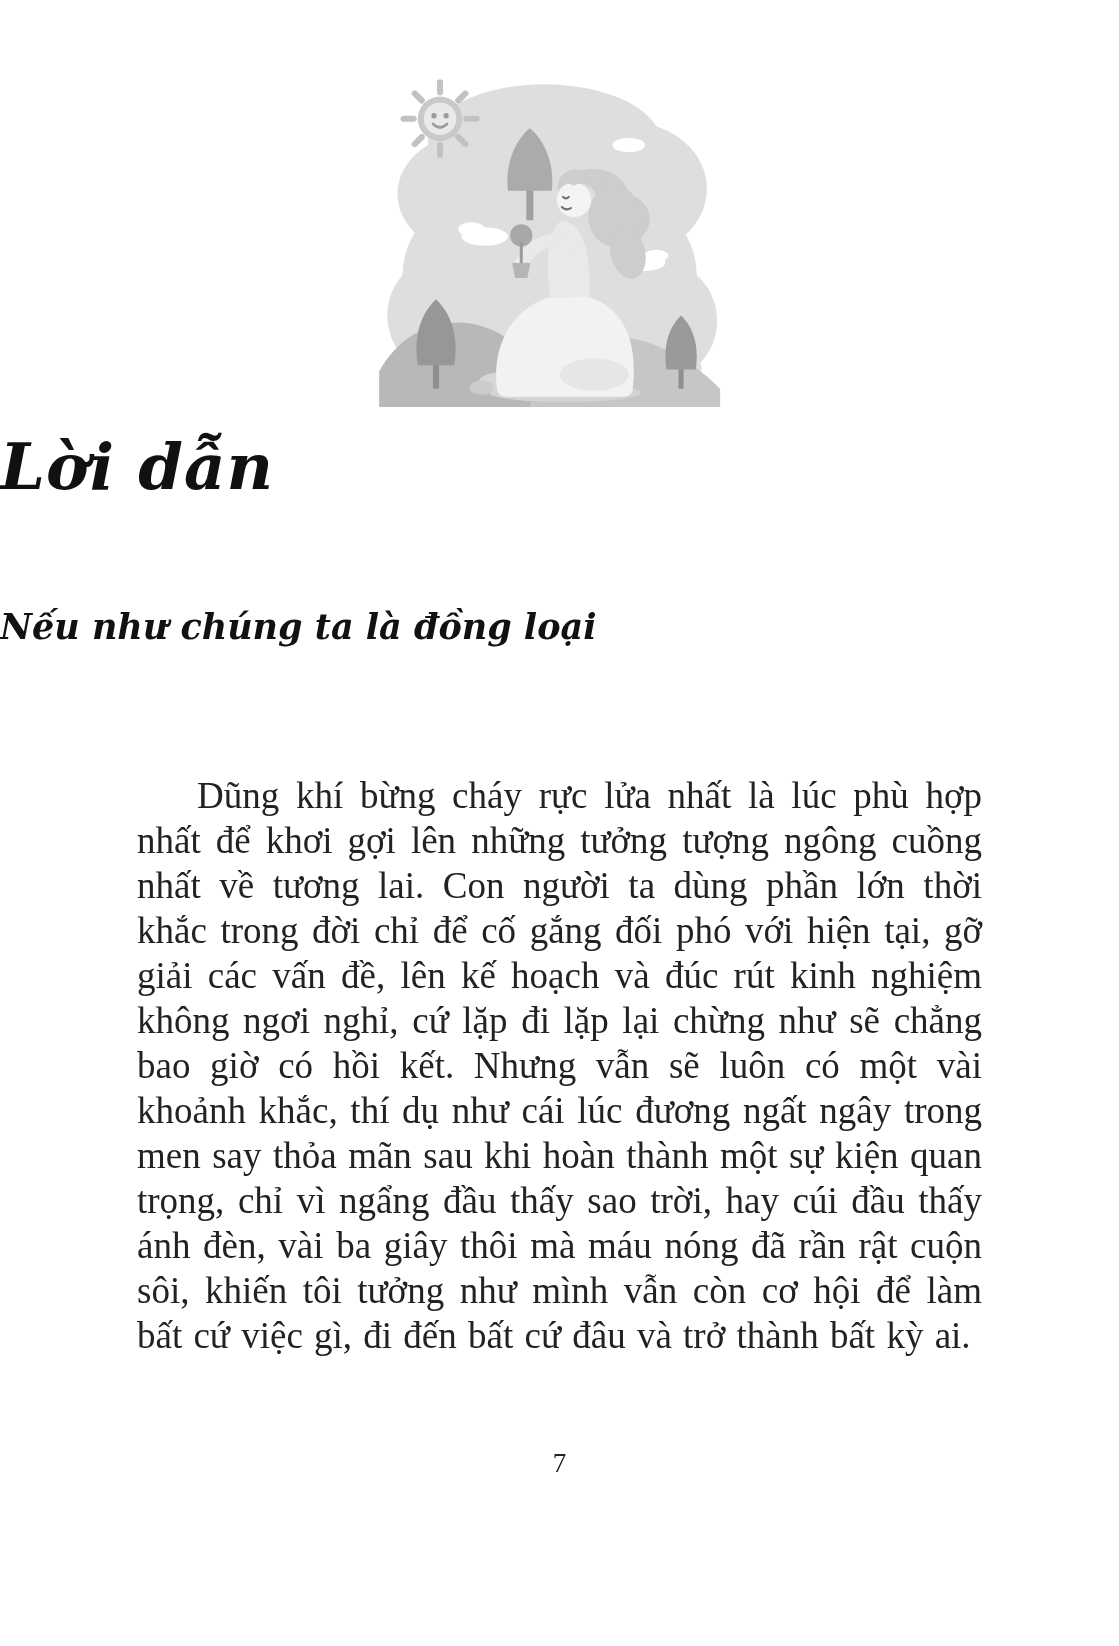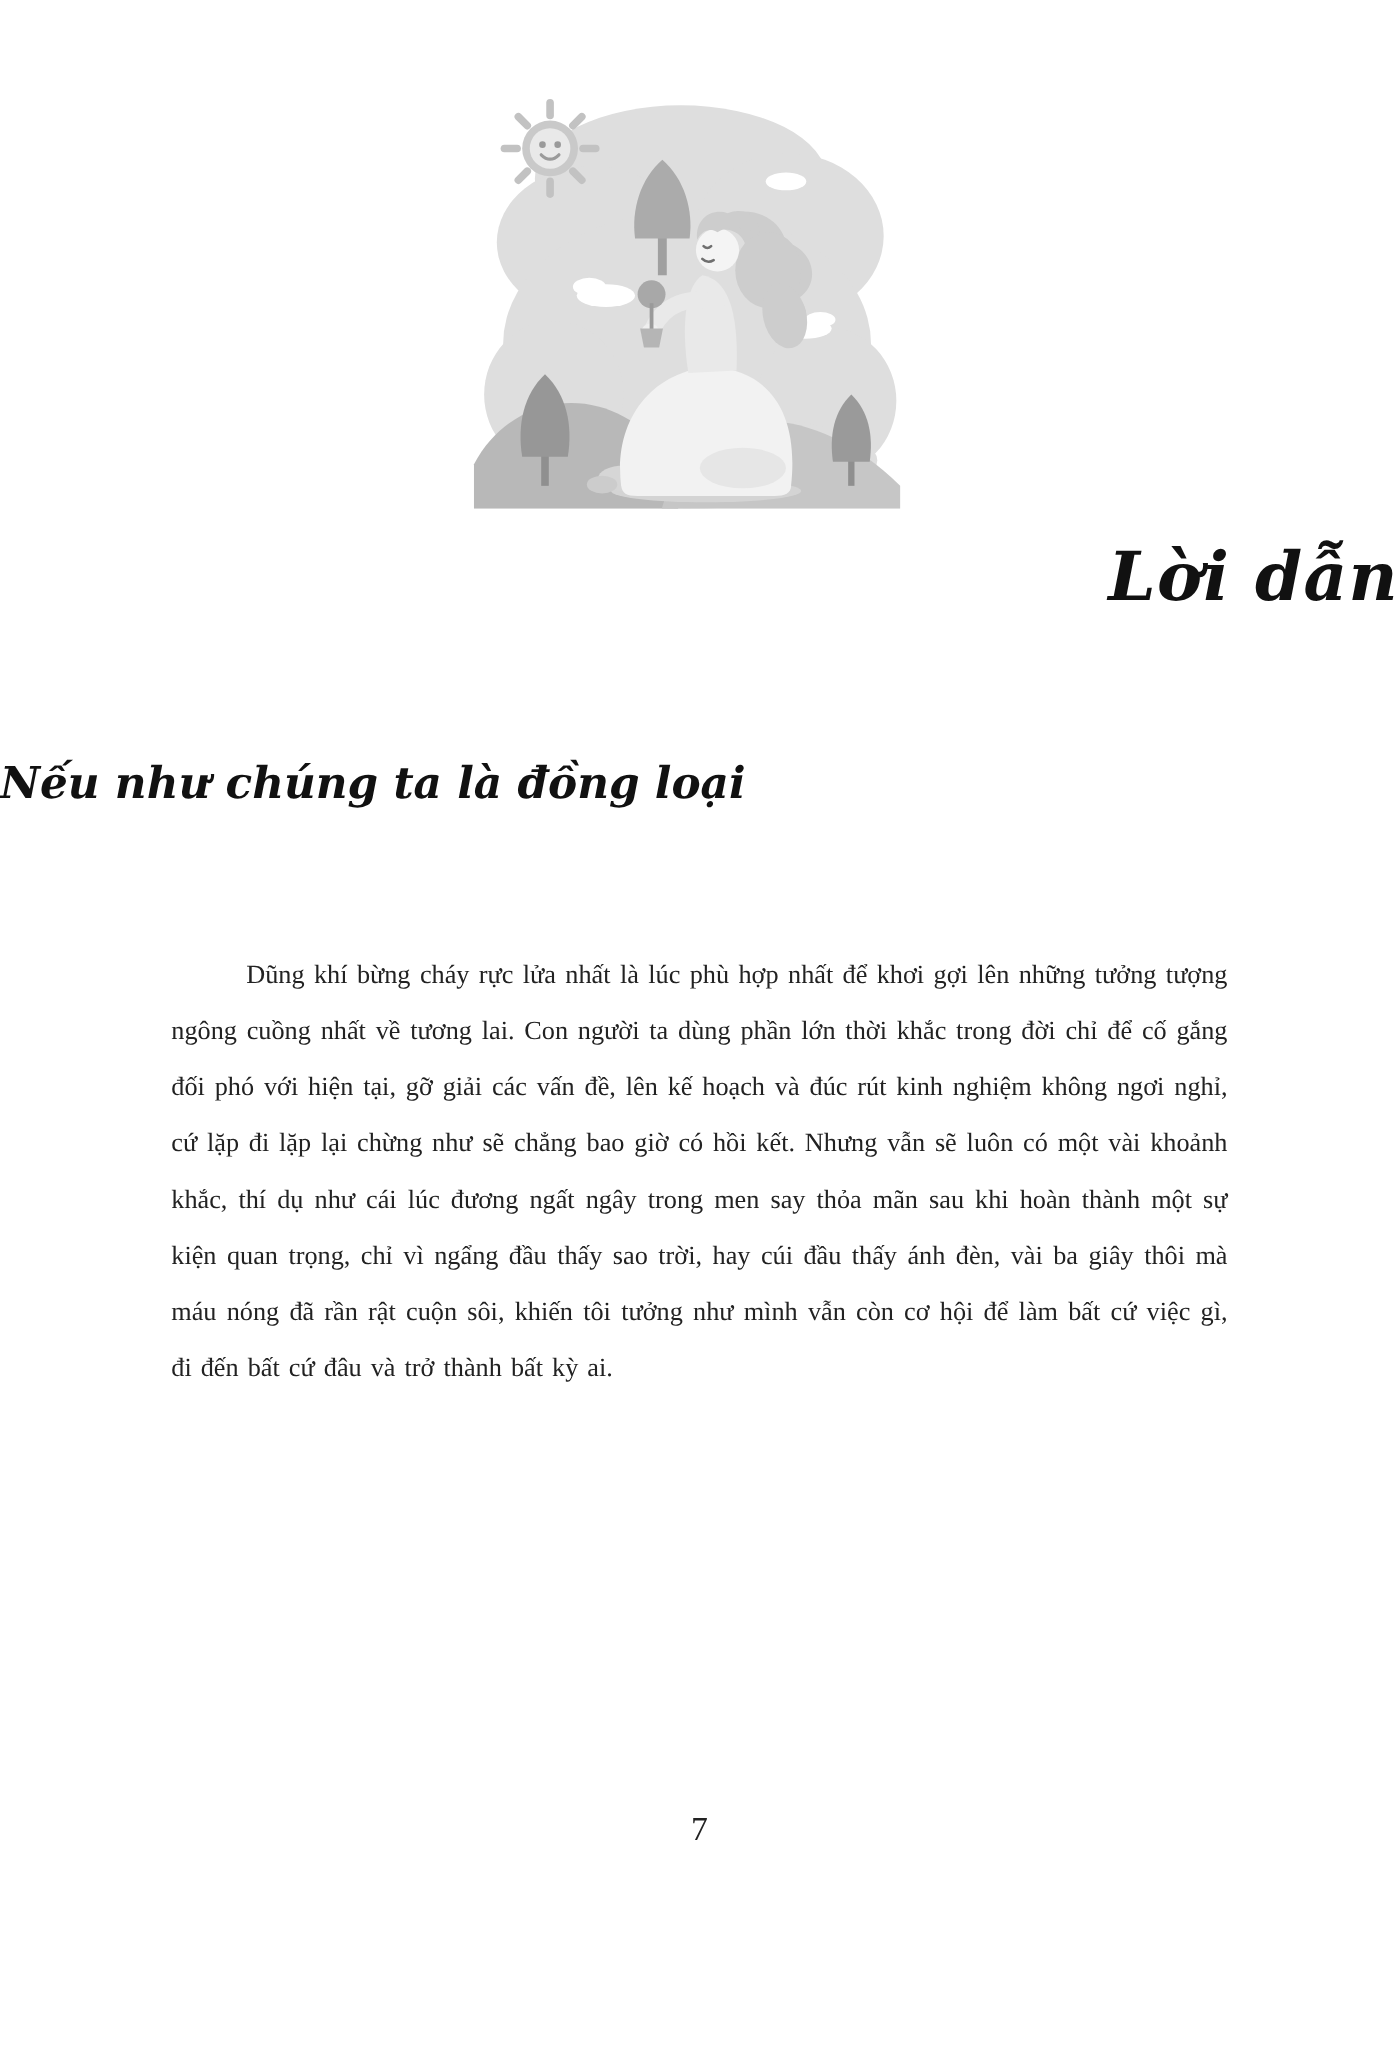--- a/index.html
+++ b/index.html
@@ -23,25 +23,25 @@
     left: 50%;
     transform: translateX(-53%);
     width: 345px;
     height: 335px;
   }
   .title {
     position: absolute;
     top: 432px;
     left: 0;
     width: 100%;
-    text-align: right;
+    text-align: left;
     font-family: "DejaVu Serif", serif;
     font-style: italic;
     font-weight: 700;
-    font-size: 54px;
+    font-size: 64px;
     line-height: 1.1;
     color: #111111;
     letter-spacing: 1px;
   }
   .subtitle {
     position: absolute;
     top: 606px;
     left: 0;
     width: 100%;
     text-align: left;
@@ -49,21 +49,21 @@
     font-style: italic;
     font-weight: 700;
     font-size: 35px;
     color: #111111;
   }
   .body-text {
     position: absolute;
     top: 736px;
     left: 137px;
     width: 845px;
-    font-size: 21px;
+    font-size: 37px;
     line-height: 45px;
     text-align: justify;
     text-indent: 60px;
     color: #222222;
     word-spacing: 2px;
   }
   .page-number {
     position: absolute;
     top: 1448px;
     left: 0;

